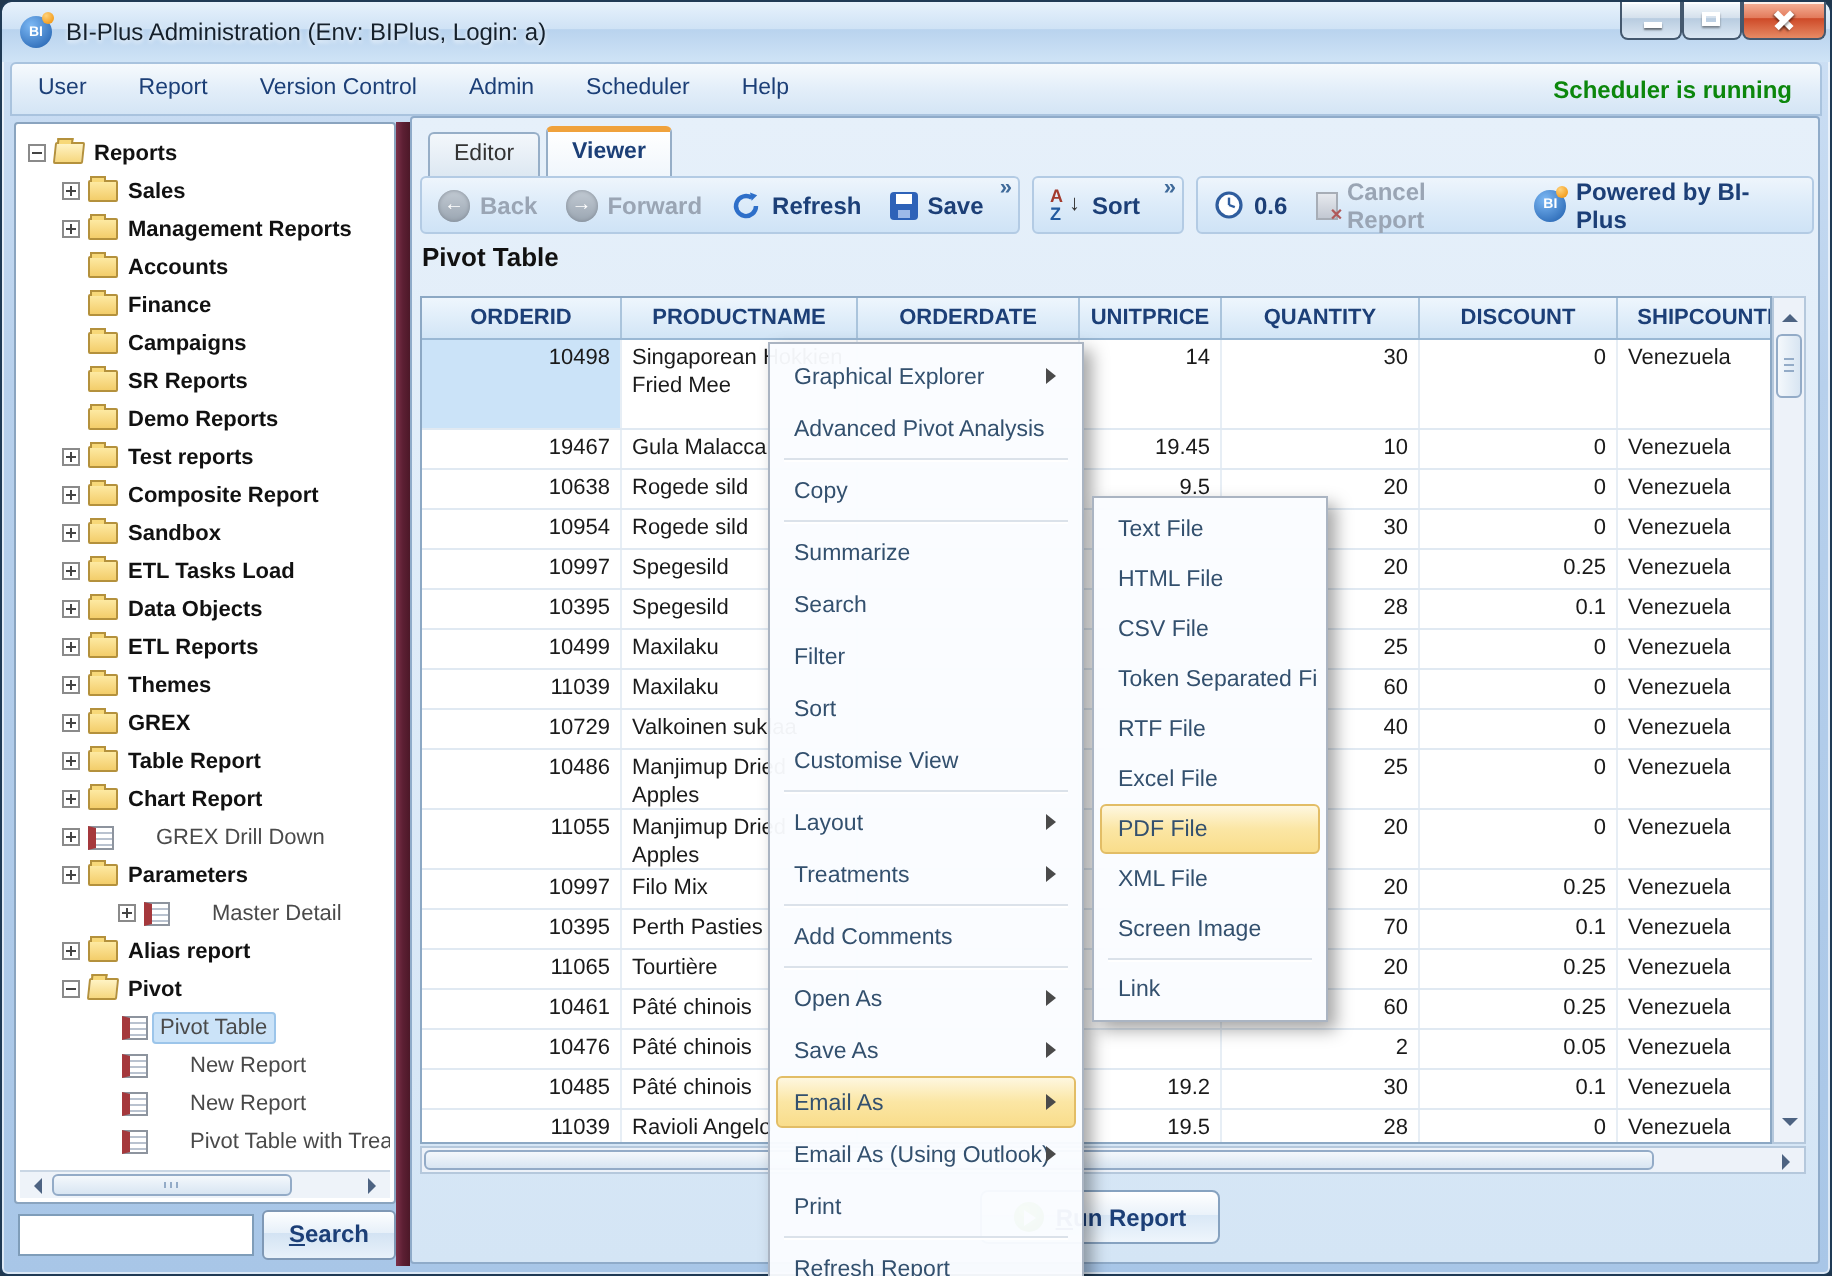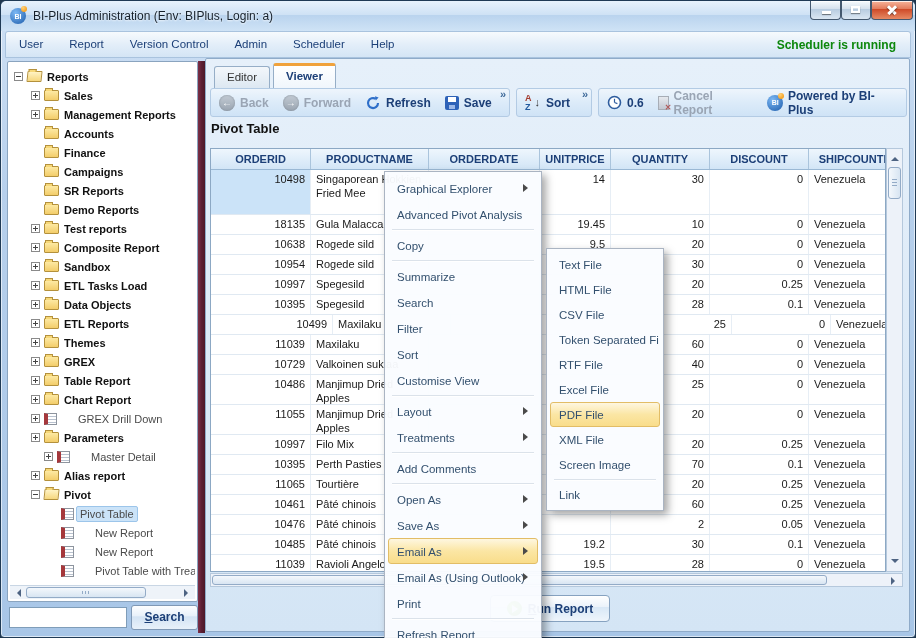--- a/index.html
+++ b/index.html
@@ -269,21 +269,21 @@
         <div class="tree-row plain" style="top: 345px; left: 21px;">
           <span class="toggle plus"></span>
           <span class="icon-report"></span>
           <span class="tree-label">GREX Drill Down</span>
         </div>
         <div class="tree-row bold" style="top: 364px; left: 21px;">
           <span class="toggle plus"></span>
           <span class="icon-folder"></span>
           <span class="tree-label">Parameters</span>
         </div>
-        <div class="tree-row plain" style="top: 383px; left: 6px; padding-left: 28px;">
+        <div class="tree-row plain" style="top: 383px; left: 21px; padding-left: 28px;">
           <span class="toggle plus"></span>
           <span class="icon-report"></span>
           <span class="tree-label">Master Detail</span>
         </div>
         <div class="tree-row bold" style="top: 402px; left: 21px;">
           <span class="toggle plus"></span>
           <span class="icon-folder"></span>
           <span class="tree-label">Alias report</span>
         </div>
         <div class="tree-row bold" style="top: 421px; left: 21px;">
@@ -404,21 +404,21 @@
           <div class="tr" style="height: 45px;">
             <div class="td num sel" style="width: 100px;">10498</div>
             <div class="td" style="width: 118px;">Singaporean Hokkien Fried Mee</div>
             <div class="td" style="width: 111px;"></div>
             <div class="td num" style="width: 71px;">14</div>
             <div class="td num" style="width: 99px;">30</div>
             <div class="td num" style="width: 99px;">0</div>
             <div class="td" style="width: 100px;">Venezuela</div>
           </div>
           <div class="tr" style="height: 20px;">
-            <div class="td num" style="width: 100px;">18135</div>
+            <div class="td num" style="width: 100px;">19467</div>
             <div class="td" style="width: 118px;">Gula Malacca</div>
             <div class="td" style="width: 111px;"></div>
             <div class="td num" style="width: 71px;">19.45</div>
             <div class="td num" style="width: 99px;">10</div>
             <div class="td num" style="width: 99px;">0</div>
             <div class="td" style="width: 100px;">Venezuela</div>
           </div>
           <div class="tr" style="height: 20px;">
             <div class="td num" style="width: 100px;">10638</div>
             <div class="td" style="width: 118px;">Rogede sild</div>
@@ -448,21 +448,21 @@
           </div>
           <div class="tr" style="height: 20px;">
             <div class="td num" style="width: 100px;">10395</div>
             <div class="td" style="width: 118px;">Spegesild</div>
             <div class="td" style="width: 111px;"></div>
             <div class="td num" style="width: 71px;"></div>
             <div class="td num" style="width: 99px;">28</div>
             <div class="td num" style="width: 99px;">0.1</div>
             <div class="td" style="width: 100px;">Venezuela</div>
           </div>
-          <div class="tr" style="height: 20px; padding-left: 22px;">
+          <div class="tr" style="height: 20px;">
             <div class="td num" style="width: 100px;">10499</div>
             <div class="td" style="width: 118px;">Maxilaku</div>
             <div class="td" style="width: 111px;"></div>
             <div class="td num" style="width: 71px;"></div>
             <div class="td num" style="width: 99px;">25</div>
             <div class="td num" style="width: 99px;">0</div>
             <div class="td" style="width: 100px;">Venezuela</div>
           </div>
           <div class="tr" style="height: 20px;">
             <div class="td num" style="width: 100px;">11039</div>

